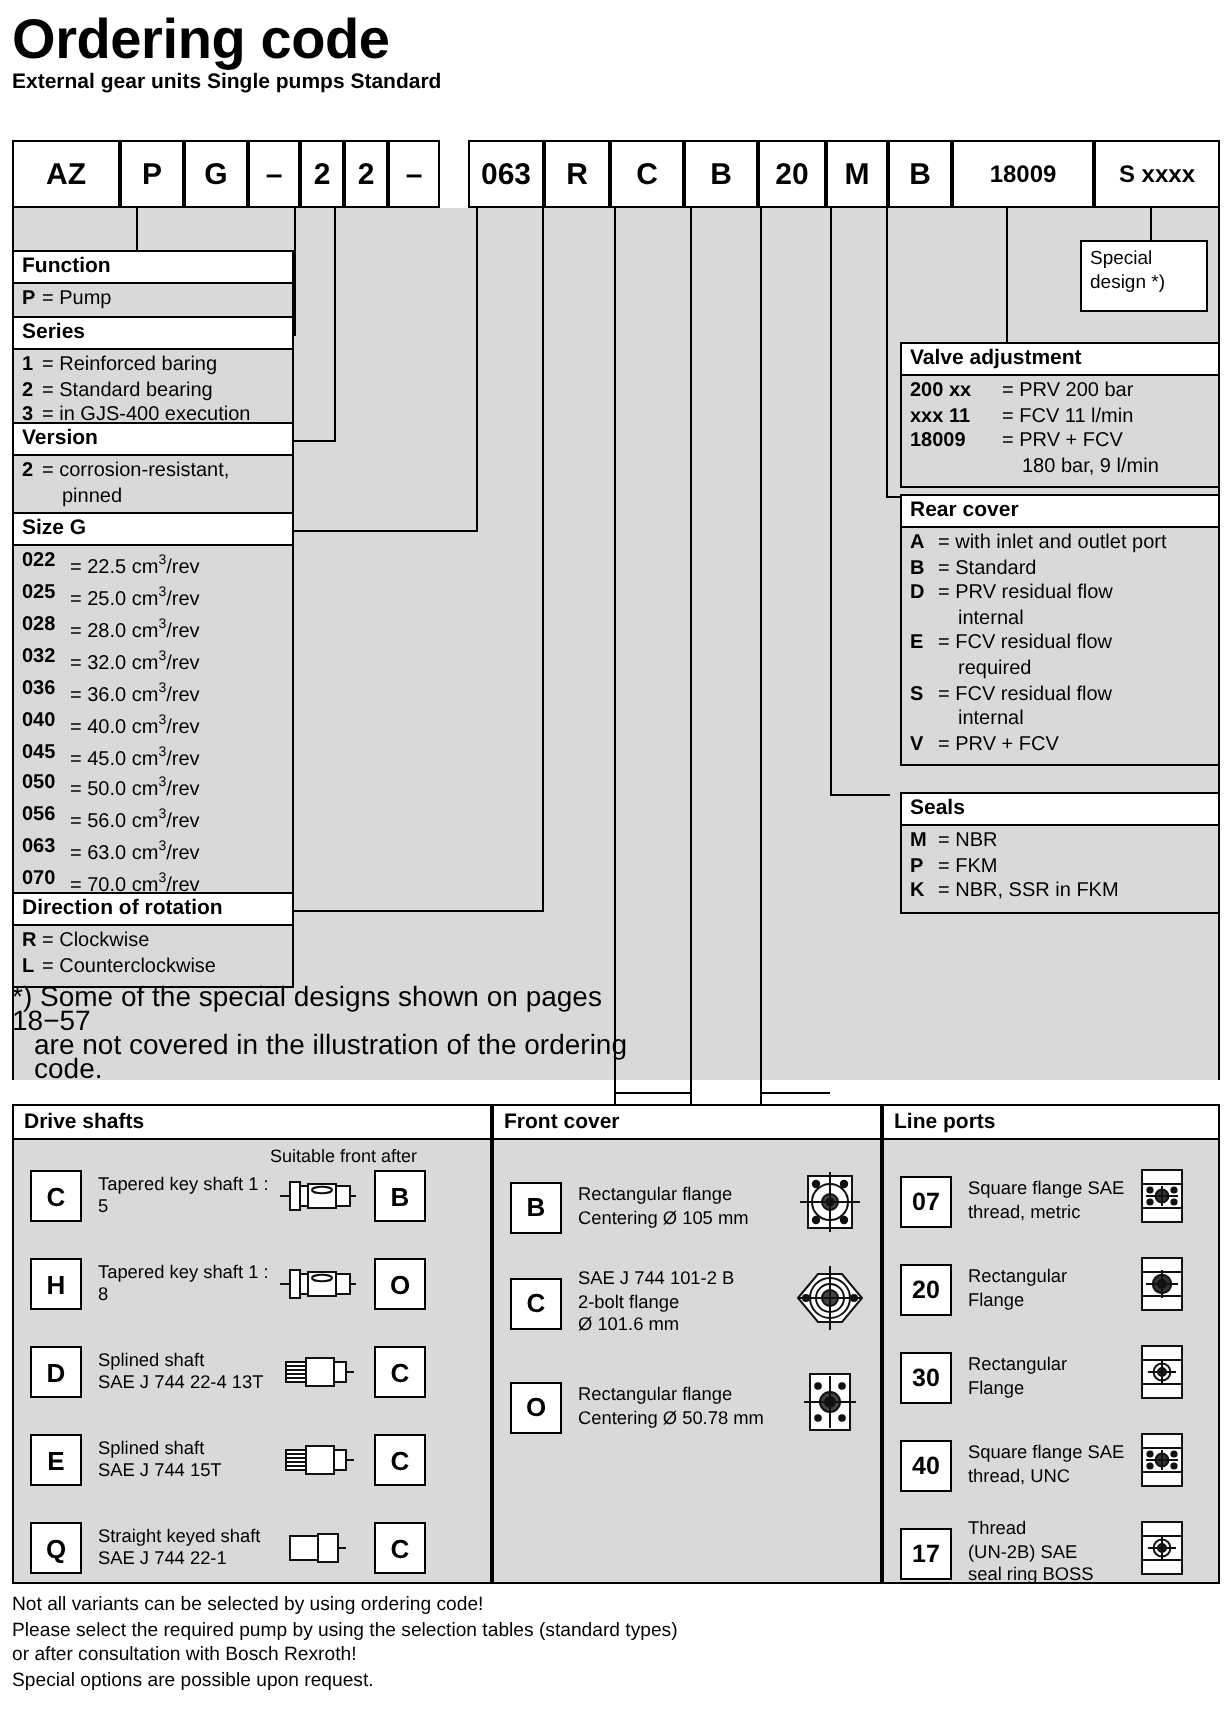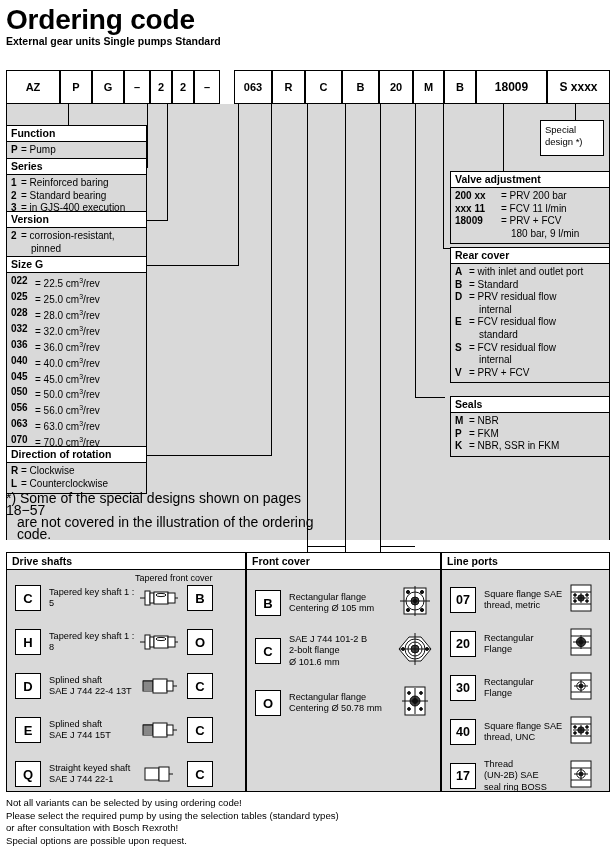--- a/index.html
+++ b/index.html
@@ -24,21 +24,21 @@
     left:6px;top:35px;
     font-size:10.5px;font-weight:bold;
   }
 
   
   .coderow{left:6px;top:70px;width:604px;height:34px;}
   .codebox{
     position:absolute;top:0;height:34px;
     border:1.4px solid #000;background:#fff;box-sizing:border-box;
     display:flex;align-items:center;justify-content:center;
-    font-size:11px;font-weight:bold;
+    font-size:15px;font-weight:bold;
   }
   .codebox.small{font-size:12px;}
 
   
   .greyband{
     left:6px;top:104px;width:604px;height:436px;
     background:#d9d9d9;
     border-left:1.4px solid #000;
     border-right:1.4px solid #000;
     box-sizing:border-box;
@@ -347,21 +347,21 @@
         <div class="kv">
           <span class="k" style="min-width: 14px;"></span>
           <span class="v" style="padding-left: 10px;">internal</span>
         </div>
         <div class="kv">
           <span class="k" style="min-width: 14px;">E</span>
           <span class="v">= FCV residual flow</span>
         </div>
         <div class="kv">
           <span class="k" style="min-width: 14px;"></span>
-          <span class="v" style="padding-left: 10px;">standard</span>
+          <span class="v" style="padding-left: 10px;">required</span>
         </div>
         <div class="kv">
           <span class="k" style="min-width: 14px;">S</span>
           <span class="v">= FCV residual flow</span>
         </div>
         <div class="kv">
           <span class="k" style="min-width: 14px;"></span>
           <span class="v" style="padding-left: 10px;">internal</span>
         </div>
         <div class="kv">
@@ -386,21 +386,21 @@
           <span class="k" style="min-width: 14px;">K</span>
           <span class="v">= NBR, SSR in FKM</span>
         </div>
       </div>
   </div>
 
   <div class="abs panels">
 
     <div class="panel" style="left:0;width:240px;">
       <div class="phdr">Drive shafts</div>
-      <div class="suitable">Tapered front cover</div>
+      <div class="suitable">Suitable front after</div>
       <div id="panel-ds">
           <div class="prow" style="left: 8px; top: 32px; width: 224px;">
             <div class="codekey">C</div>
             <div class="pdesc" style="width: 88px;">
               <div>Tapered key shaft 1 : 5</div>
             </div>
             <div class="iconbox" style="width: 44px; display: flex; justify-content: center;">
               <svg width="40" height="22" viewBox="0 0 40 22">
                 <g stroke="#111" fill="#fff" stroke-width="1">
                   <line x1="1" y1="11" x2="6" y2="11"></line>

